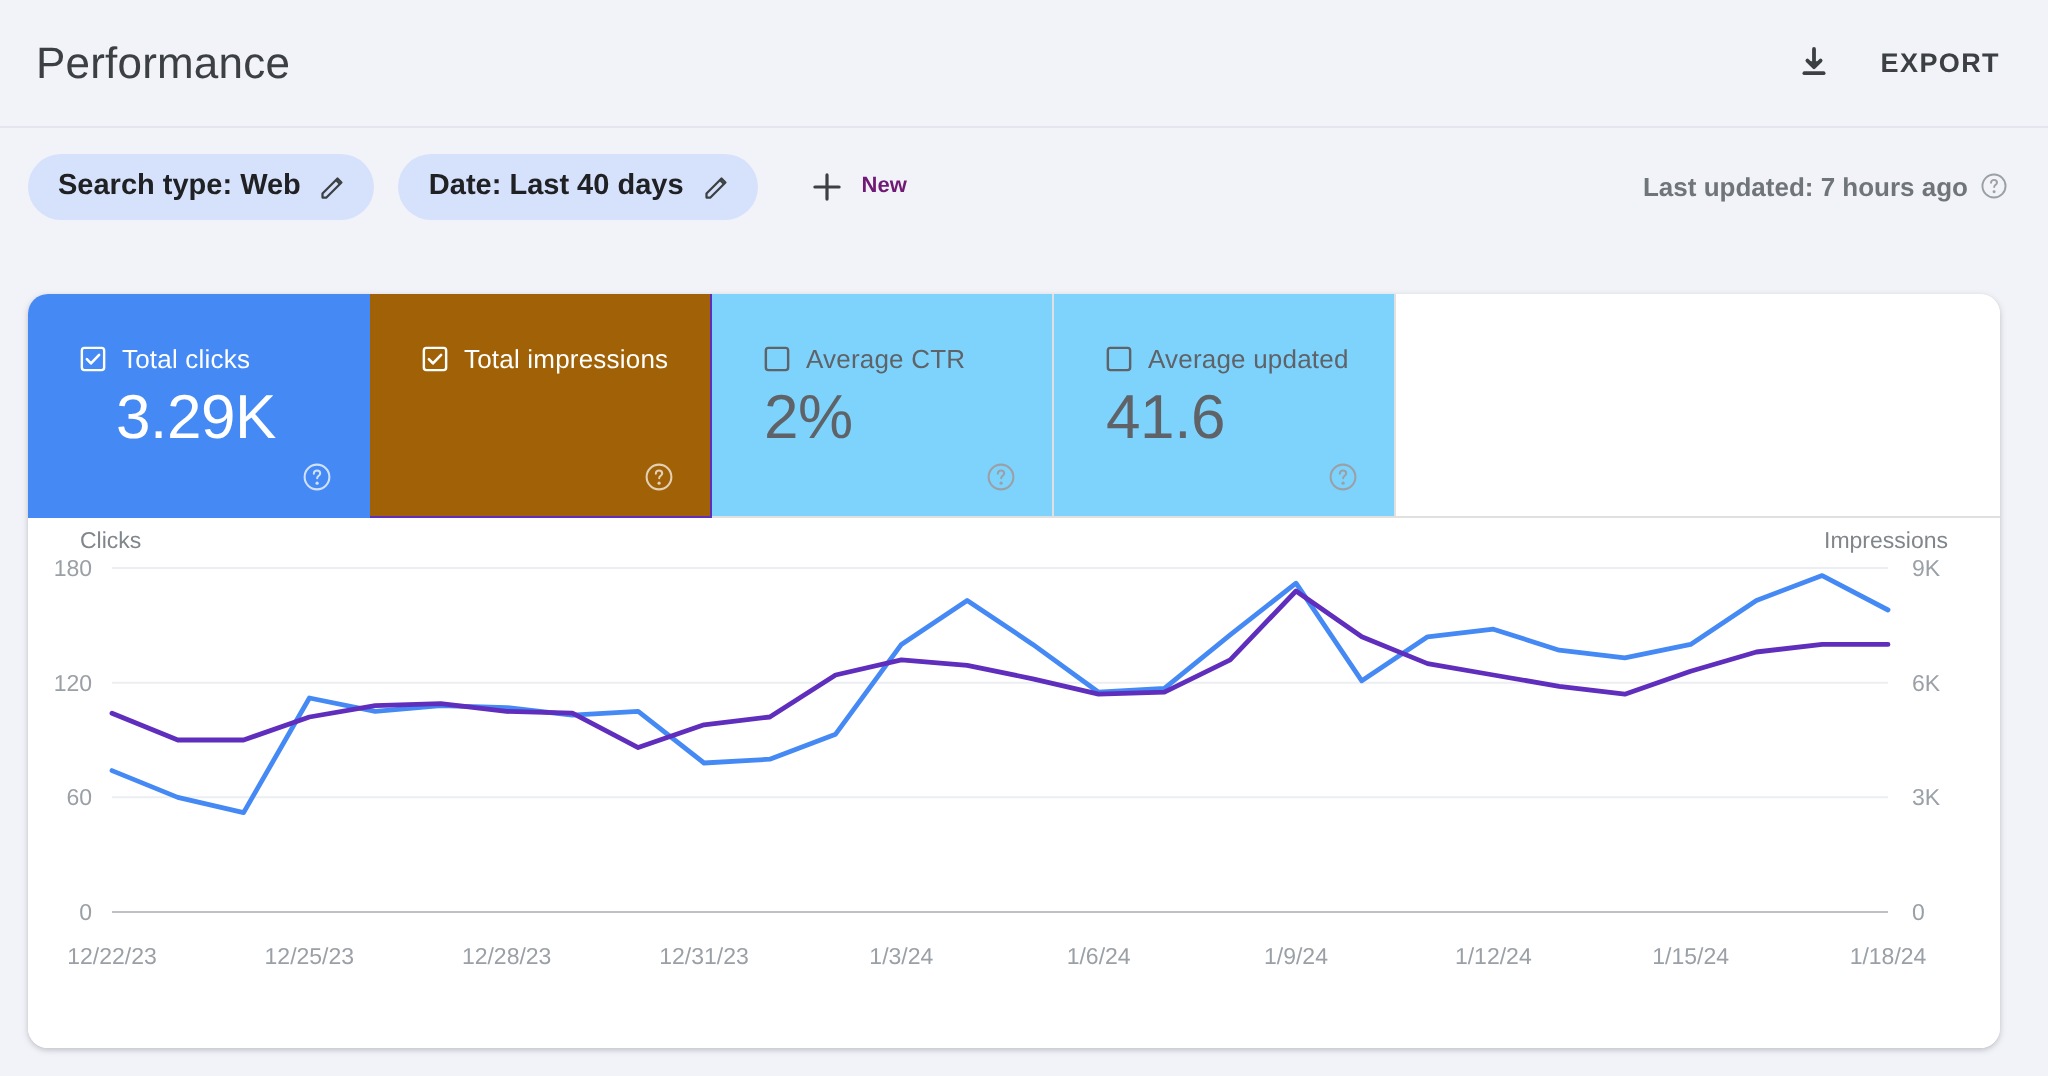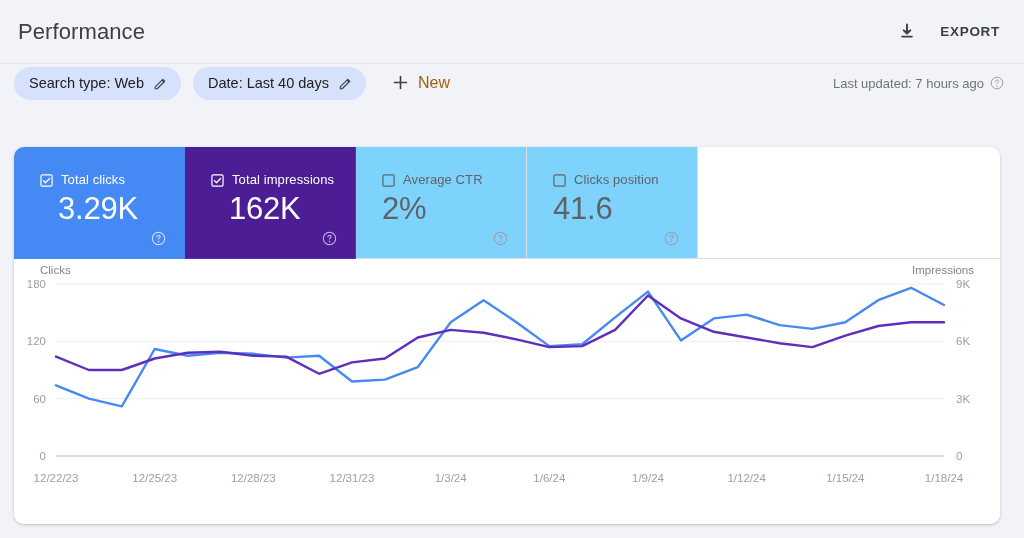--- a/index.html
+++ b/index.html
@@ -23,34 +23,34 @@
   }
   .export-btn {
     display: flex; align-items: center; gap: 24px;
     font-size: 13.5px; font-weight: 600; letter-spacing: .7px;
     color: #3c4043; cursor: pointer; padding: 6px 4px;
   }
   .dl-icon { display: block; width: 18px; height: 18px; }
 
   
   .filterbar {
-    position: absolute; left: 0; top: 55px; width: 1024px; height: 56px;
-    display: flex; align-items: center; padding: 0 20px 0 14px;
+    position: absolute; left: 0; top: 65px; width: 1024px; height: 56px;
+    display: flex; align-items: center; padding: 0 20px 0 14px; font-weight: bold;
   }
   .chip {
     display: inline-flex; align-items: center; gap: 9px;
     background: #d6e2fb; color: #202124;
     border-radius: 17px; height: 33px; padding: 0 13px 0 15px;
     font-size: 14.5px; cursor: pointer; margin-right: 12px;
     white-space: nowrap;
   }
   .pencil-icon { width: 15px; height: 15px; display: block; flex: 0 0 15px; }
   .new-btn {
-    display: inline-flex; align-items: flex-start; gap: 9px;
-    font-size: 16px; color: #a16207; cursor: pointer;
+    display: inline-flex; align-items: center; gap: 9px;
+    font-size: 11px; color: #701a75; cursor: pointer;
     padding: 5px 8px; margin-left: 6px;
   }
   .plus-icon { width: 17px; height: 17px; display: block; }
   .spacer { flex: 1 1 auto; }
   .lastupd {
     display: inline-flex; align-items: center; gap: 6px;
     font-size: 13px; color: #70757a; white-space: nowrap;
   }
   .q-icon { width: 14px; height: 14px; display: block; }
 
@@ -65,21 +65,21 @@
 
   
   .metrics { display: flex; height: 112px; width: 100%; }
   .mcard {
     position: relative; width: 171px; height: 112px;
     padding: 25px 0 0 26px; flex: 0 0 171px;
     border-right: 1px solid #e0e0e0; border-bottom: 1px solid #e0e0e0;
     cursor: pointer; background: #7dd3fc;
   }
   .mcard.sel-blue   { background: #4589f4; border-right-color: #4589f4; border-bottom-color: #4589f4; }
-  .mcard.sel-purple { background: #4c1d95; border-right-color: #5f2ebd; border-bottom-color: #5f2ebd; }
+  .mcard.sel-purple { background: #a16207; border-right-color: #5f2ebd; border-bottom-color: #5f2ebd; }
   .mcard .mrow { display: flex; align-items: center; gap: 8px; }
   .cbox { width: 13px; height: 13px; display: block; flex: 0 0 13px; }
   .mlabel { font-size: 13px; color: #5f6368; letter-spacing: .1px; white-space: nowrap; }
   .sel-blue .mlabel, .sel-purple .mlabel { color: #fff; }
   .mvalue {
     font-size: 31px; font-weight: 400; color: #5f6368;
     margin-top: 6px; letter-spacing: -.2px; line-height: 1.05;
   }
   .sel-blue .mvalue, .sel-purple .mvalue { color: #fff; margin-left: 18px; }
   .mhelp { position: absolute; right: 18px; bottom: 12px; width: 15px; height: 15px; cursor: pointer; }
@@ -183,21 +183,20 @@
       <div class="mcard sel-purple">
         <div class="mrow">
           <span class="cbox">
             <svg viewBox="0 0 14 14" width="13" height="13" aria-hidden="true">
               <rect x="1" y="1" width="12" height="12" rx="1.4" fill="none" stroke="#fff" stroke-width="1.3"></rect>
               <path d="M3.7 7.1l2.2 2.3 4.4-4.6" fill="none" stroke="#fff" stroke-width="1.4" stroke-linecap="round" stroke-linejoin="round"></path>
             </svg>
           </span>
           <span class="mlabel">Total impressions</span>
         </div>
-        <div class="mvalue">162K</div>
         <span class="mhelp">
           <svg viewBox="0 0 16 16" width="15" height="15" aria-hidden="true">
             <circle cx="8" cy="8" r="6.6" fill="none" stroke="rgba(255,255,255,.7)" stroke-width="1.1"></circle>
             <path d="M6.3 6.2c0-1 .8-1.7 1.7-1.7s1.7.6 1.7 1.6c0 1.2-1.6 1.3-1.6 2.5" fill="none" stroke="rgba(255,255,255,.7)" stroke-width="1.1" stroke-linecap="round"></path>
             <circle cx="8.05" cy="11.3" r=".85" fill="rgba(255,255,255,.7)"></circle>
           </svg>
         </span>
       </div>
 
       <div class="mcard">
@@ -219,21 +218,21 @@
         </span>
       </div>
 
       <div class="mcard">
         <div class="mrow">
           <span class="cbox">
             <svg viewBox="0 0 14 14" width="13" height="13" aria-hidden="true">
               <rect x="1" y="1" width="12" height="12" rx="1.4" fill="none" stroke="#5f6368" stroke-width="1.3"></rect>
             </svg>
           </span>
-          <span class="mlabel">Clicks position</span>
+          <span class="mlabel">Average updated</span>
         </div>
         <div class="mvalue">41.6</div>
         <span class="mhelp">
           <svg viewBox="0 0 16 16" width="15" height="15" aria-hidden="true">
             <circle cx="8" cy="8" r="6.6" fill="none" stroke="#9aa0a6" stroke-width="1.1"></circle>
             <path d="M6.3 6.2c0-1 .8-1.7 1.7-1.7s1.7.6 1.7 1.6c0 1.2-1.6 1.3-1.6 2.5" fill="none" stroke="#9aa0a6" stroke-width="1.1" stroke-linecap="round"></path>
             <circle cx="8.05" cy="11.3" r=".85" fill="#9aa0a6"></circle>
           </svg>
         </span>
       </div>

